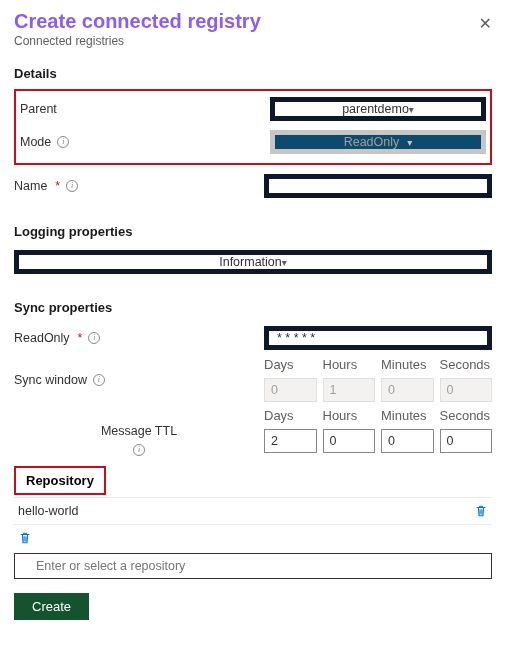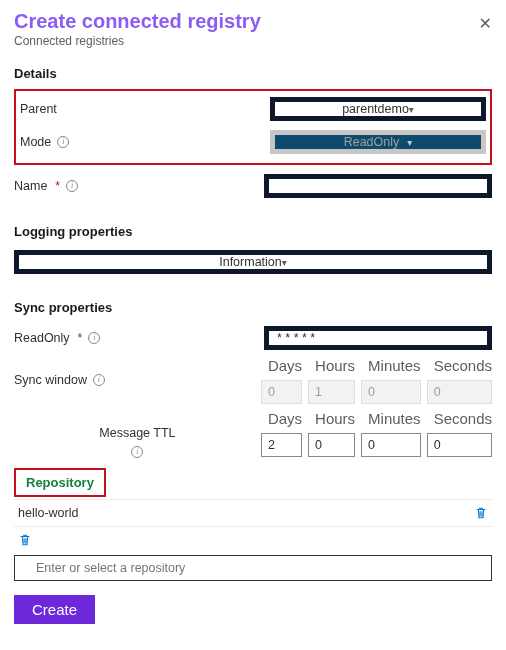--- a/index.html
+++ b/index.html
@@ -31,46 +31,46 @@
       width: 100%; height: 24px; border: 5px solid #0f172a;
       font-size: 12.5px; padding: 0 8px; background: #fff; color: #323130;
       display: flex; align-items: center; justify-content: center;
     }
     .input { padding: 0 8px; }
     input.input { outline: none; }
     .select.disabled { background: #0c4a6e; color: #a19f9d; border-color: #c8c6c4; gap: 8px; }
     .chev { font-size: 10px; color: #605e5c; }
     .chev.disabled { color: #c8c6c4; }
     .dh-grid { display: grid; grid-template-columns: repeat(4, 1fr); gap: 6px; }
-    .dh-label { font-size: 15px; color: #605e5c; margin-left: 7px; }
+    .dh-label { font-size: 13px; color: #605e5c; }
     .dh-input {
       height: 24px; border: 1px solid #8a8886; font-size: 12.5px;
       padding: 0 6px; width: 100%; background: #fff; color: #323130;
     }
     .dh-input.disabled { background: #f3f2f1; color: #a19f9d; border-color: #e1dfdd; }
     .highlight-box { border: 2px solid #c50f1f; padding: 3px 4px; margin-bottom: 6px; }
     .tab-wrap { display: flex; margin-top: 10px; margin-bottom: 2px; }
     .tab {
       font-size: 13px; font-weight: 600; padding: 5px 10px;
-      display: inline-block; color: #15803d;
+      display: inline-block; color: #000000;
     }
     .tab.highlight { border: 2px solid #c50f1f; }
     .repo-row {
       display: flex; align-items: center; justify-content: space-between;
       font-size: 12.5px; color: #323130; padding: 6px 4px;
       border-top: 1px solid #edebe9;
     }
     .trash { width: 14px; height: 14px; cursor: pointer; }
     .repo-input {
       width: 100%; height: 26px; border: 1px solid #323130;
       font-size: 12.5px; padding: 0 21px; color: #605e5c; margin-top: 2px;
     }
     .create-btn {
-      margin-top: 14px; background: #6d28d9; color: #fff; border: none;
-      font-size: 15px; padding: 6px 18px; cursor: pointer;
+      margin-top: 14px; background: #14532d; color: #fff; border: none;
+      font-size: 13px; padding: 6px 18px; cursor: pointer;
     }
     .gap { height: 10px; }
   </style>
 </head>
 <body>
 
 
 
 
 <div class="header">

